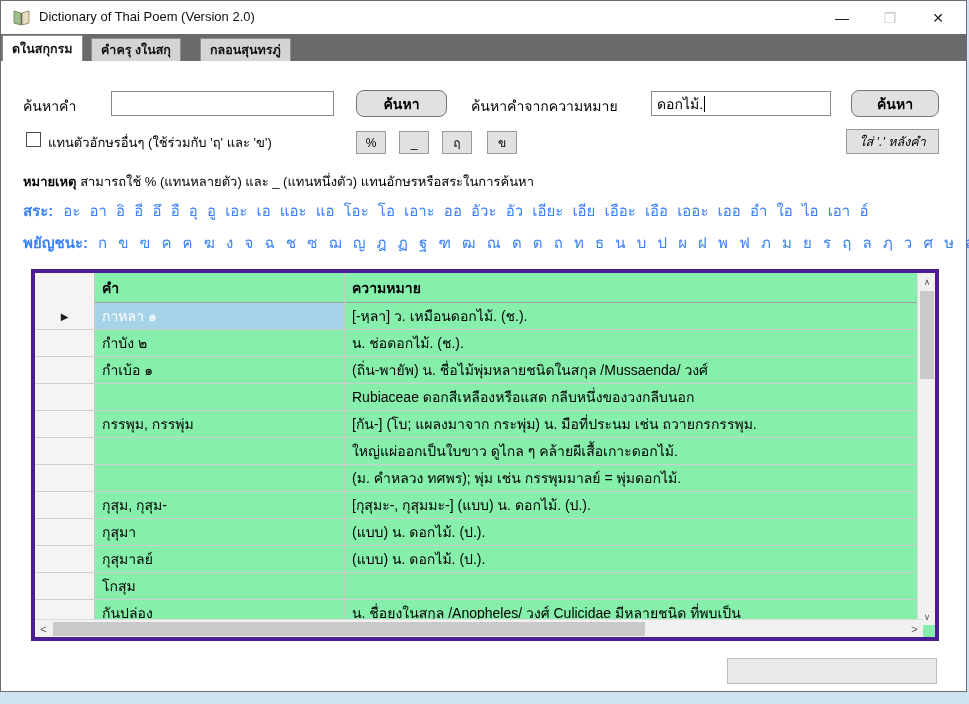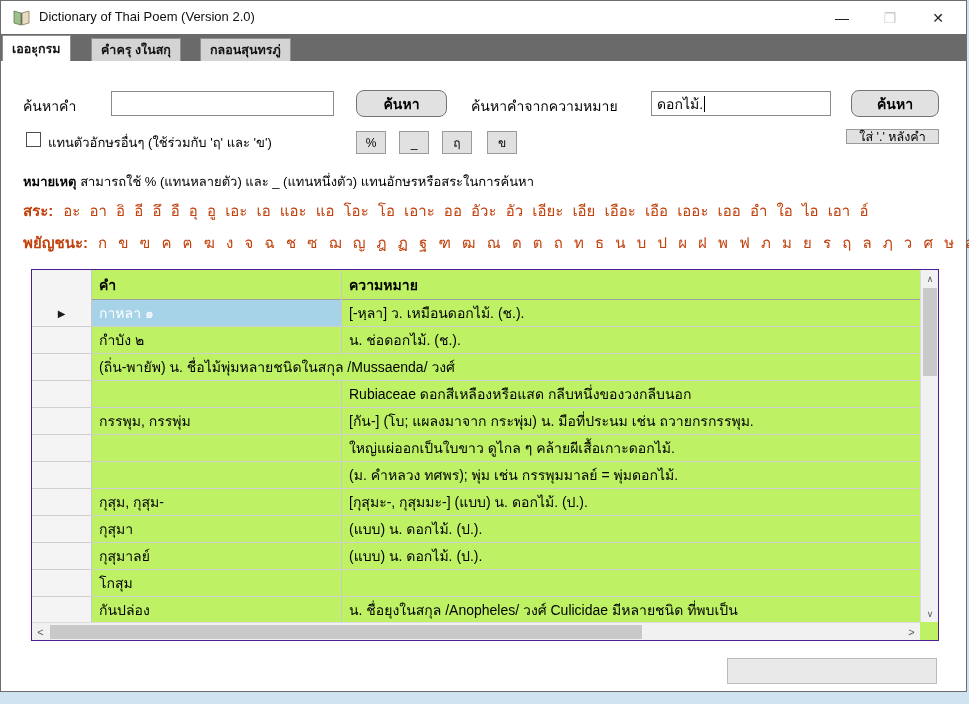--- a/index.html
+++ b/index.html
@@ -30,28 +30,28 @@
   .lbl { position:absolute; font-size:14px; color:#000; white-space:nowrap; }
   .tbox { position:absolute; background:#fff; border:1px solid #8a8a8a; font-size:14px;
           padding:2px 5px; display:flex; align-items:center; white-space:nowrap; overflow:hidden; }
   .caret { display:inline-block; width:1px; height:16px; background:#000; margin-left:1px; }
   .btn { position:absolute; background:#e1e1e1; border:1px solid #747474; color:#000;
          display:flex; align-items:center; justify-content:center; white-space:nowrap; cursor:default; }
   .btn.main { font-size:14px; font-weight:bold;border-radius:8px; }
   .btn.small { font-size:12px; border:1px solid #9a9a9a; }
   .cb { position:absolute; width:15px; height:15px; background:#fff; border:1px solid #4d4d4d; }
   .noteline { position:absolute; font-size:13px; color:#000; white-space:nowrap; }
-  .alpha { position:absolute; font-size:15px; color:#c2410c; white-space:nowrap; }
+  .alpha { position:absolute; font-size:15px; color:#3b82f6; white-space:nowrap; }
   .alpha b { margin-right:10px; }
   .vowels-list { word-spacing:5px; }
   .cons-list { word-spacing:7px; }
 
   
   .dict-table { position:absolute; left:30px; top:268px; width:908px; height:372px;
-                border:1px solid #4c1d95; background:#bef264; }
+                border:4px solid #4c1d95; background:#86efac; }
   .tbl-inner { position:absolute; left:0; top:0; width:888px; height:352px; overflow:hidden; }
   .thead { position:relative; height:30px; border-bottom:1px solid #9f9f9f; }
   .thead .hc { position:absolute; top:0; height:30px; display:flex; align-items:center;
                font-size:14px; font-weight:bold; }
   .hc-sel  { left:0; width:60px; background:#f4f4f4; border-right:1px solid #c8c8c8; }
   .hc-word { left:60px; width:250px; padding-left:7px; border-right:1px solid #c8c8c8; }
   .hc-mean { left:310px; width:578px; padding-left:7px; }
   .trow { position:relative; height:27px; border-bottom:1px solid #cfcfcf; display:flex; }
   .c-sel  { width:60px; background:#f4f4f4; border-right:1px solid #c8c8c8; font-size:10px;
             display:flex; align-items:center; justify-content:center; color:#1a1a1a; }
@@ -96,21 +96,21 @@
       </svg>
       <span class="win-title">Dictionary of Thai Poem (Version 2.0)</span>
       <div class="win-controls">
         <div class="win-btn">—</div>
         <div class="win-btn maxbtn">❐</div>
         <div class="win-btn">✕</div>
       </div>
     </div>
 
     <div class="tabstrip">
-      <div class="tab tab1 active">เออะุกรม</div>
+      <div class="tab tab1 active">ดในสกุกรม</div>
       <div class="tab tab2">คำครุ งในสกุ</div>
       <div class="tab tab3">กลอนสุนทรภู่</div>
     </div>
 
     <div class="content"></div>
 
     <span class="lbl" style="left:22px; top:94px;">ค้นหาคำ</span>
     <div class="tbox" style="left:110px; top:90px; width:223px; height:25px;">
       <span></span>
     </div>
@@ -123,21 +123,21 @@
     </div>
     <div class="btn main" style="left:850px; top:89px; width:88px; height:27px;">ค้นหา</div>
 
     <div class="cb" style="left:25px; top:131px;"></div>
     <span class="lbl" style="left:47px; top:131px; font-size:13px;">แทนตัวอักษรอื่นๆ (ใช้ร่วมกับ 'ฤ' และ 'ข')</span>
 
     <div class="btn small" style="left:355px; top:130px; width:30px; height:23px;">%</div>
     <div class="btn small" style="left:398px; top:130px; width:30px; height:23px;">_</div>
     <div class="btn small" style="left:441px; top:130px; width:30px; height:23px;">ฤ</div>
     <div class="btn small" style="left:486px; top:130px; width:30px; height:23px;">ข</div>
-    <div class="btn small" style="left:845px; top:128px; width:93px; height:15px; font-size:12.5px;">ใส่ '.' หลังคำ</div>
+    <div class="btn small" style="left:845px; top:128px; width:93px; height:25px; font-size:12.5px;font-style:italic;">ใส่ '.' หลังคำ</div>
 
     <div class="noteline" style="left:22px; top:170px;">
       <b>หมายเหตุ</b><span> สามารถใช้ % (แทนหลายตัว) และ _ (แทนหนึ่งตัว) แทนอักษรหรือสระในการค้นหา</span>
     </div>
 
     <div class="alpha" style="left:22px; top:198px;">
       <b>สระ:</b><span class="vowels-list">อะ อา อิ อี อึ อื อุ อู เอะ เอ แอะ แอ โอะ โอ เอาะ ออ อัวะ อัว เอียะ เอีย เอือะ เอือ เออะ เออ อำ ใอ ไอ เอา อ์</span>
     </div>
     <div class="alpha" style="left:22px; top:230px;">
       <b>พยัญชนะ:</b><span class="cons-list">ก ข ฃ ค ฅ ฆ ง จ ฉ ช ซ ฌ ญ ฎ ฏ ฐ ฑ ฒ ณ ด ต ถ ท ธ น บ ป ผ ฝ พ ฟ ภ ม ย ร ฤ ล ฦ ว ศ ษ ส ห ฬ อ ฮ</span>
@@ -158,20 +158,21 @@
   </div>
 
   <div class="trow">
     <div class="c-sel"></div>
     <div class="c-word">กำบัง ๒</div>
     <div class="c-mean">น. ช่อดอกไม้. (ช.).</div>
   </div>
 
   <div class="trow">
     <div class="c-sel"></div>
+    <div class="c-word">กำเบ้อ ๑</div>
     <div class="c-mean">(ถิ่น-พายัพ) น. ชื่อไม้พุ่มหลายชนิดในสกุล /Mussaenda/ วงศ์</div>
   </div>
 
   <div class="trow">
     <div class="c-sel"></div>
     <div class="c-word"></div>
     <div class="c-mean">Rubiaceae ดอกสีเหลืองหรือแสด กลีบหนึ่งของวงกลีบนอก</div>
   </div>
 
   <div class="trow">

